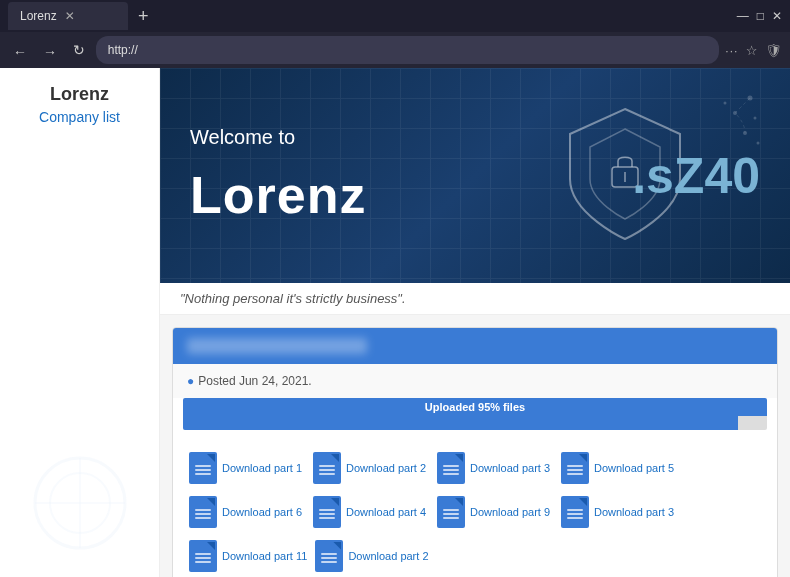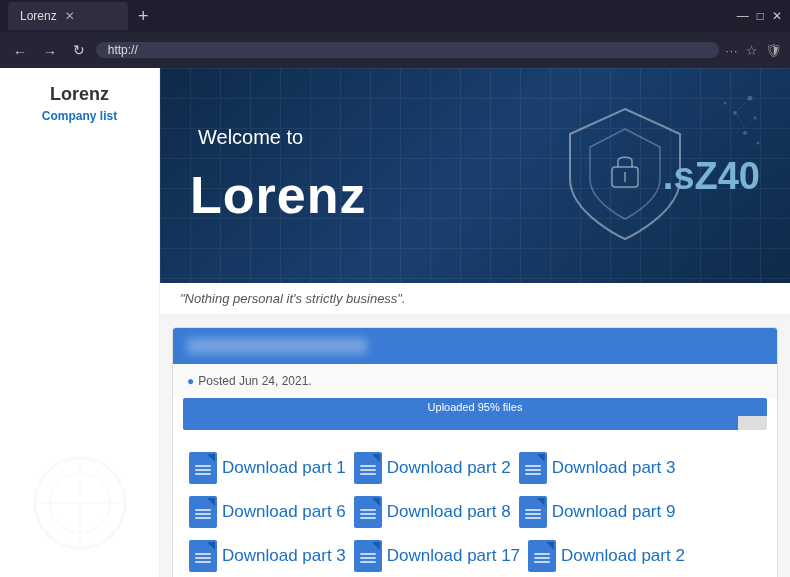--- a/index.html
+++ b/index.html
@@ -61,21 +61,21 @@
     .nav-btn {
       background: none;
       border: none;
       color: #ccc;
       cursor: pointer;
       font-size: 14px;
       padding: 2px 5px;
     }
     .url-input {
       flex: 1;
-      height: 16px;
+      height: 28px;
       background: #3a3a50;
       border: none;
       border-radius: 12px;
       color: #ddd;
       padding: 0 12px;
       font-size: 12px;
     }
     .addr-icons {
       display: flex;
       gap: 8px;
@@ -101,26 +101,25 @@
       overflow: hidden;
     }
     .sidebar-logo {
       font-size: 18px;
       font-weight: bold;
       color: #333;
       text-align: center;
       margin-bottom: 4px;
     }
     .sidebar-link {
-      font-size: 12px;
+      font-size: 14px;
       color: #1a6fc4;
       text-align: center;
       display: block;
       cursor: pointer;
-      font-weight: bold;
     }
     .sidebar-watermark {
       position: absolute;
       bottom: 20px;
       left: 50%;
       transform: translateX(-50%);
       opacity: 0.08;
     }
 
     .main-area {
@@ -139,33 +138,32 @@
       display: flex;
       align-items: center;
       padding: 20px 30px;
       color: white;
     }
     .hero-text { z-index: 2; }
     .hero-welcome {
       font-size: 20px;
       font-weight: normal;
       margin-bottom: 16px;
-      padding-left: 8px;
     }
     .hero-title {
       font-size: 52px;
       font-weight: bold;
       letter-spacing: 1px;
     }
     .hero-brand {
       position: absolute;
       right: 30px;
       top: 50%;
       transform: translateY(-50%);
-      font-size: 38px;
+      font-size: 50px;
       font-weight: bold;
       color: #7ab3d4;
       z-index: 2;
     }
     
     .hero-shield {
       position: absolute;
       right: 100px;
       top: 50%;
       transform: translateY(-50%);
@@ -228,20 +226,21 @@
       background: #f9f9f9;
       display: flex;
       align-items: center;
       gap: 4px;
     }
     .posted-dot { color: #3a7bd5; }
 
     
     .progress-section {
       margin: 0 10px 10px;
+      font-weight: bold;
     }
     .progress-label {
       text-align: center;
       font-size: 11px;
       color: #fff;
       background: #3a7bd5;
       padding: 3px;
       border-radius: 2px 2px 0 0;
     }
     .progress-bar-wrap {
@@ -260,21 +259,21 @@
       display: flex;
       flex-wrap: wrap;
       gap: 4px;
       padding: 8px 14px 10px;
     }
     .download-item {
       display: flex;
       align-items: center;
       gap: 5px;
       cursor: pointer;
-      font-size: 17px;
+      font-size: 11px;
       color: #1a6fc4;
       min-width: 120px;
       padding: 4px 2px;
     }
     .doc-icon {
       width: 28px;
       height: 32px;
       background: #3a7bd5;
       border-radius: 2px;
       display: flex;
@@ -440,31 +439,41 @@
     <span>Download part 3</span>
   </div>
             <div class="download-item">
     <div class="doc-icon">
       <div class="doc-lines">
         <div class="doc-line"></div>
         <div class="doc-line"></div>
         <div class="doc-line"></div>
       </div>
     </div>
+    <span>Download part 5</span>
+  </div>
+            <div class="download-item">
+    <div class="doc-icon">
+      <div class="doc-lines">
+        <div class="doc-line"></div>
+        <div class="doc-line"></div>
+        <div class="doc-line"></div>
+      </div>
+    </div>
     <span>Download part 6</span>
   </div>
             <div class="download-item">
     <div class="doc-icon">
       <div class="doc-lines">
         <div class="doc-line"></div>
         <div class="doc-line"></div>
         <div class="doc-line"></div>
       </div>
     </div>
-    <span>Download part 8</span>
+    <span>Download part 4</span>
   </div>
             <div class="download-item">
     <div class="doc-icon">
       <div class="doc-lines">
         <div class="doc-line"></div>
         <div class="doc-line"></div>
         <div class="doc-line"></div>
       </div>
     </div>
     <span>Download part 9</span>
@@ -480,21 +489,21 @@
     <span>Download part 3</span>
   </div>
             <div class="download-item">
     <div class="doc-icon">
       <div class="doc-lines">
         <div class="doc-line"></div>
         <div class="doc-line"></div>
         <div class="doc-line"></div>
       </div>
     </div>
-    <span>Download part 17</span>
+    <span>Download part 11</span>
   </div>
             <div class="download-item">
     <div class="doc-icon">
       <div class="doc-lines">
         <div class="doc-line"></div>
         <div class="doc-line"></div>
         <div class="doc-line"></div>
       </div>
     </div>
     <span>Download part 2</span>

